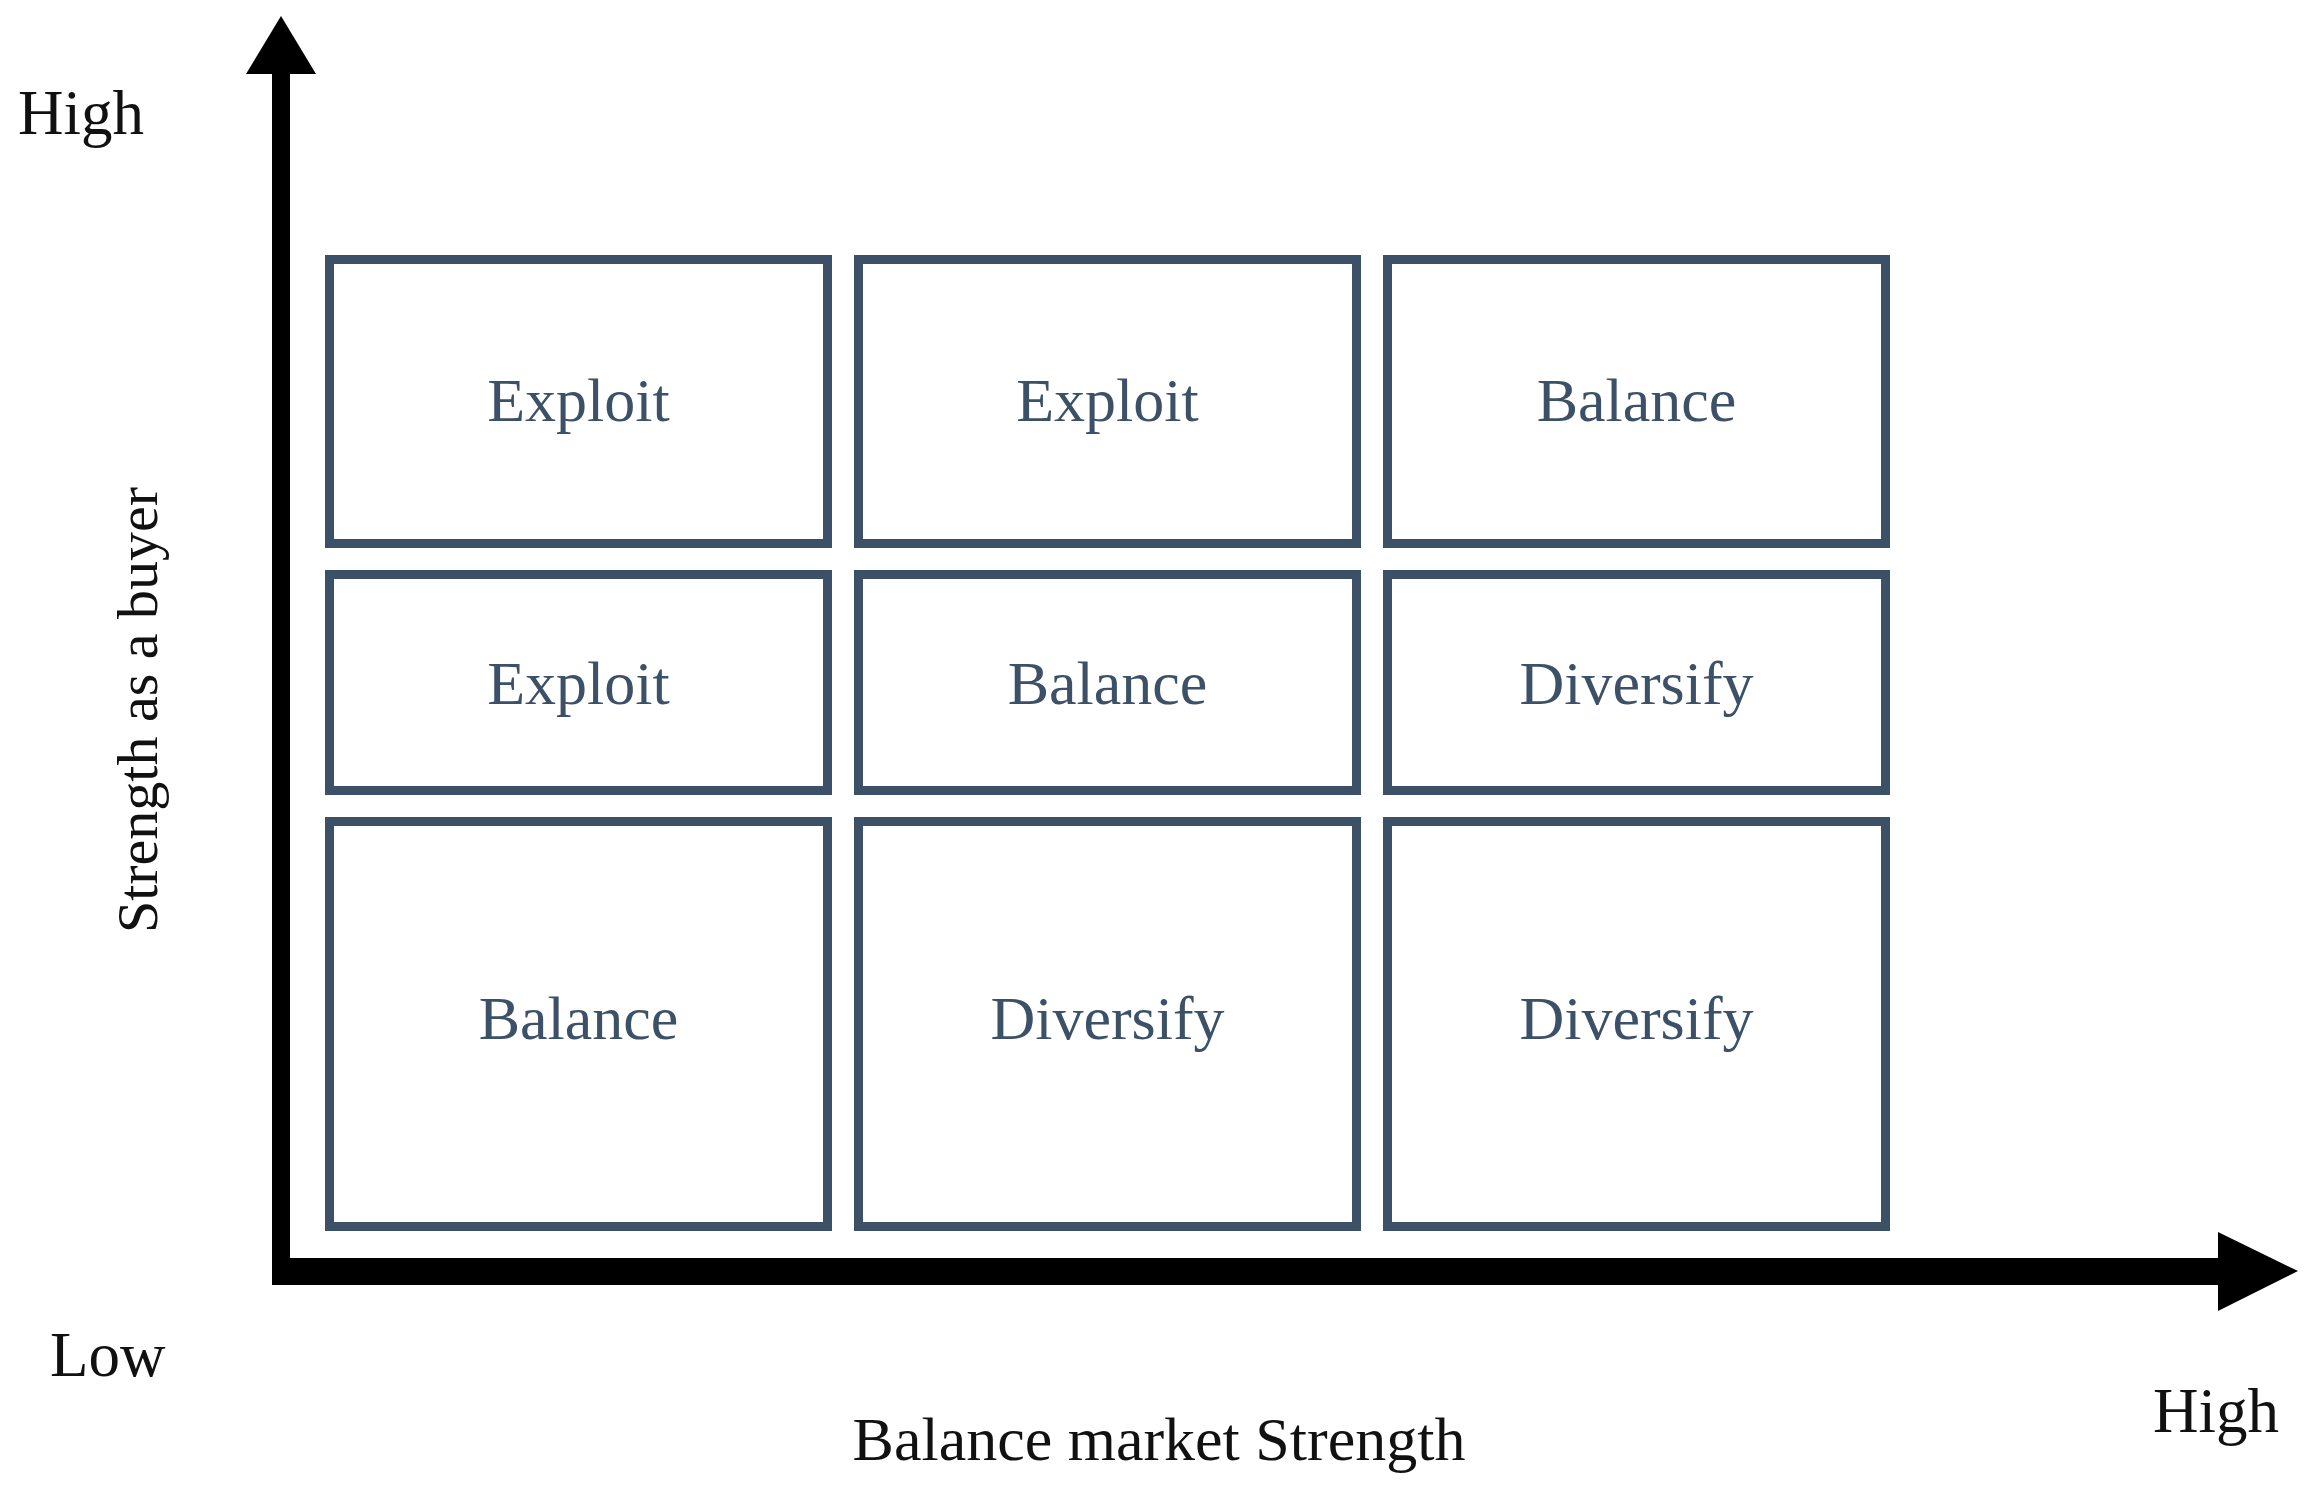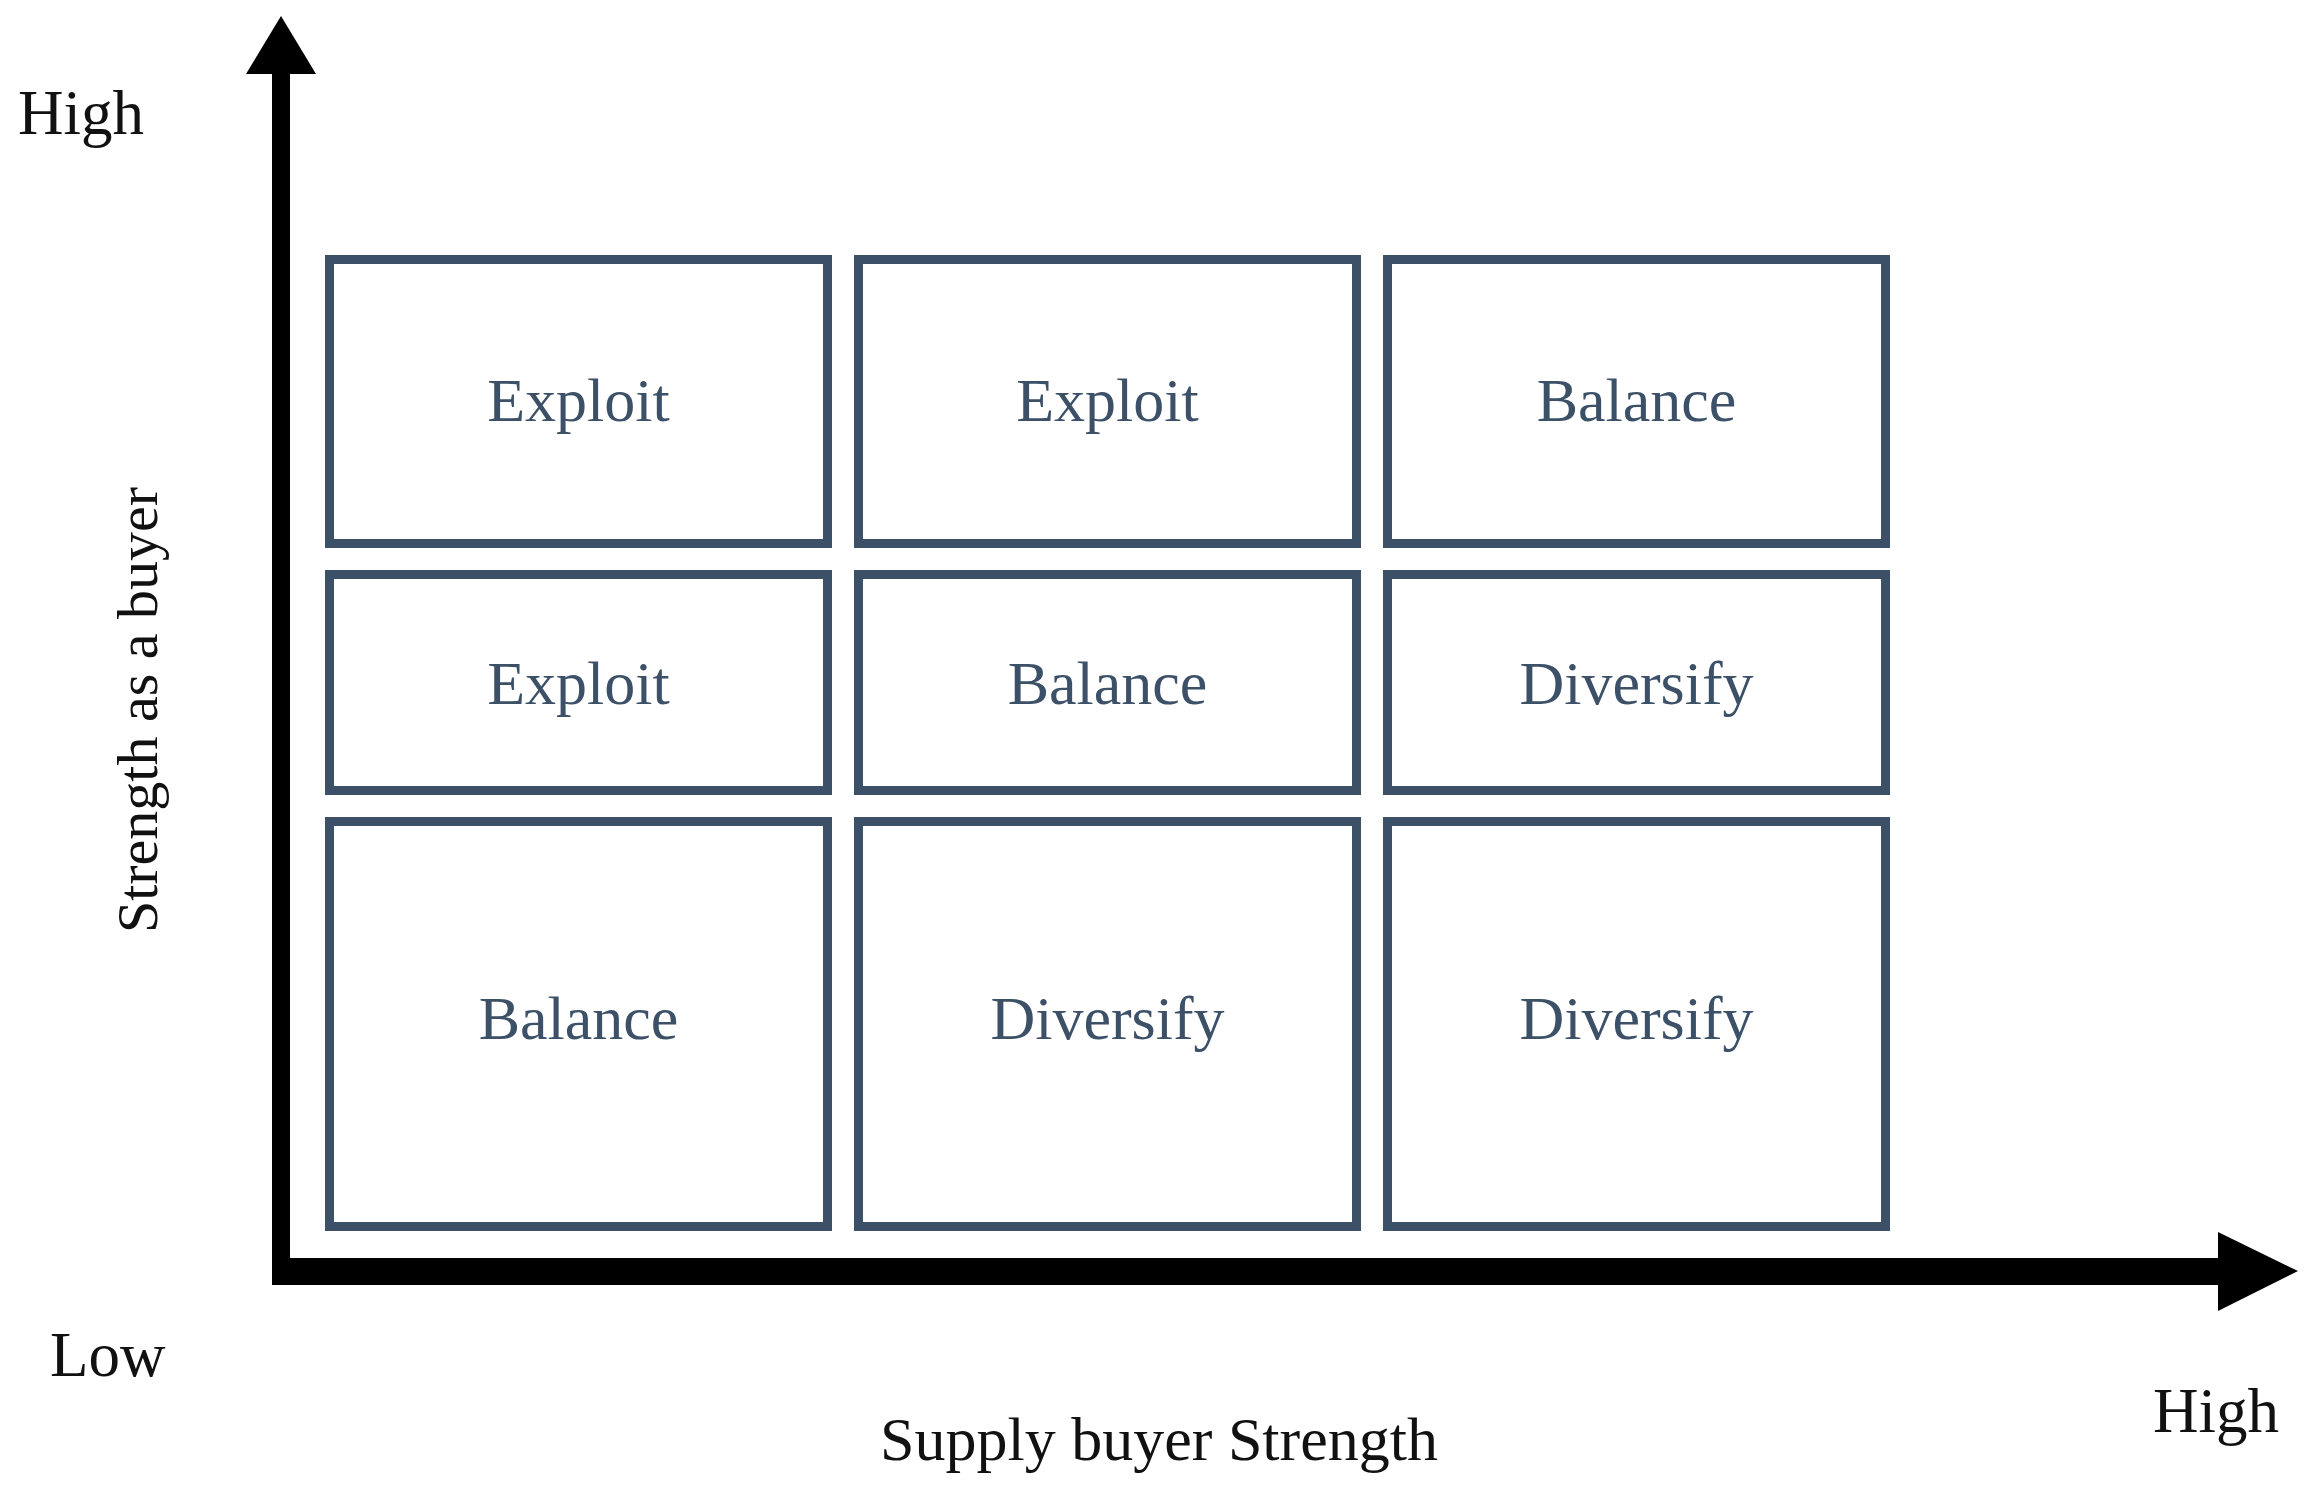--- a/index.html
+++ b/index.html
@@ -119,21 +119,21 @@
 
     <polygon points="2298,1271 2218,1232 2218,1311" fill="#000000"></polygon>
   </svg>
 
   <div class="axis-label" id="label-y-high">High</div>
 
   <div class="axis-label" id="label-y-low">Low</div>
 
   <div id="label-y-title">Strength as a buyer</div>
 
-  <div class="axis-label" id="label-x-title">Supply buyer Strength</div>
+  <div class="axis-label" id="label-x-title">Balance market Strength</div>
 
   <div class="axis-label" id="label-x-high">High</div>
 
   <div id="matrix">
 
     <div class="cell row-1">
       <span class="cell-label">Exploit</span>
     </div>
     <div class="cell row-1">
       <span class="cell-label">Exploit</span>

